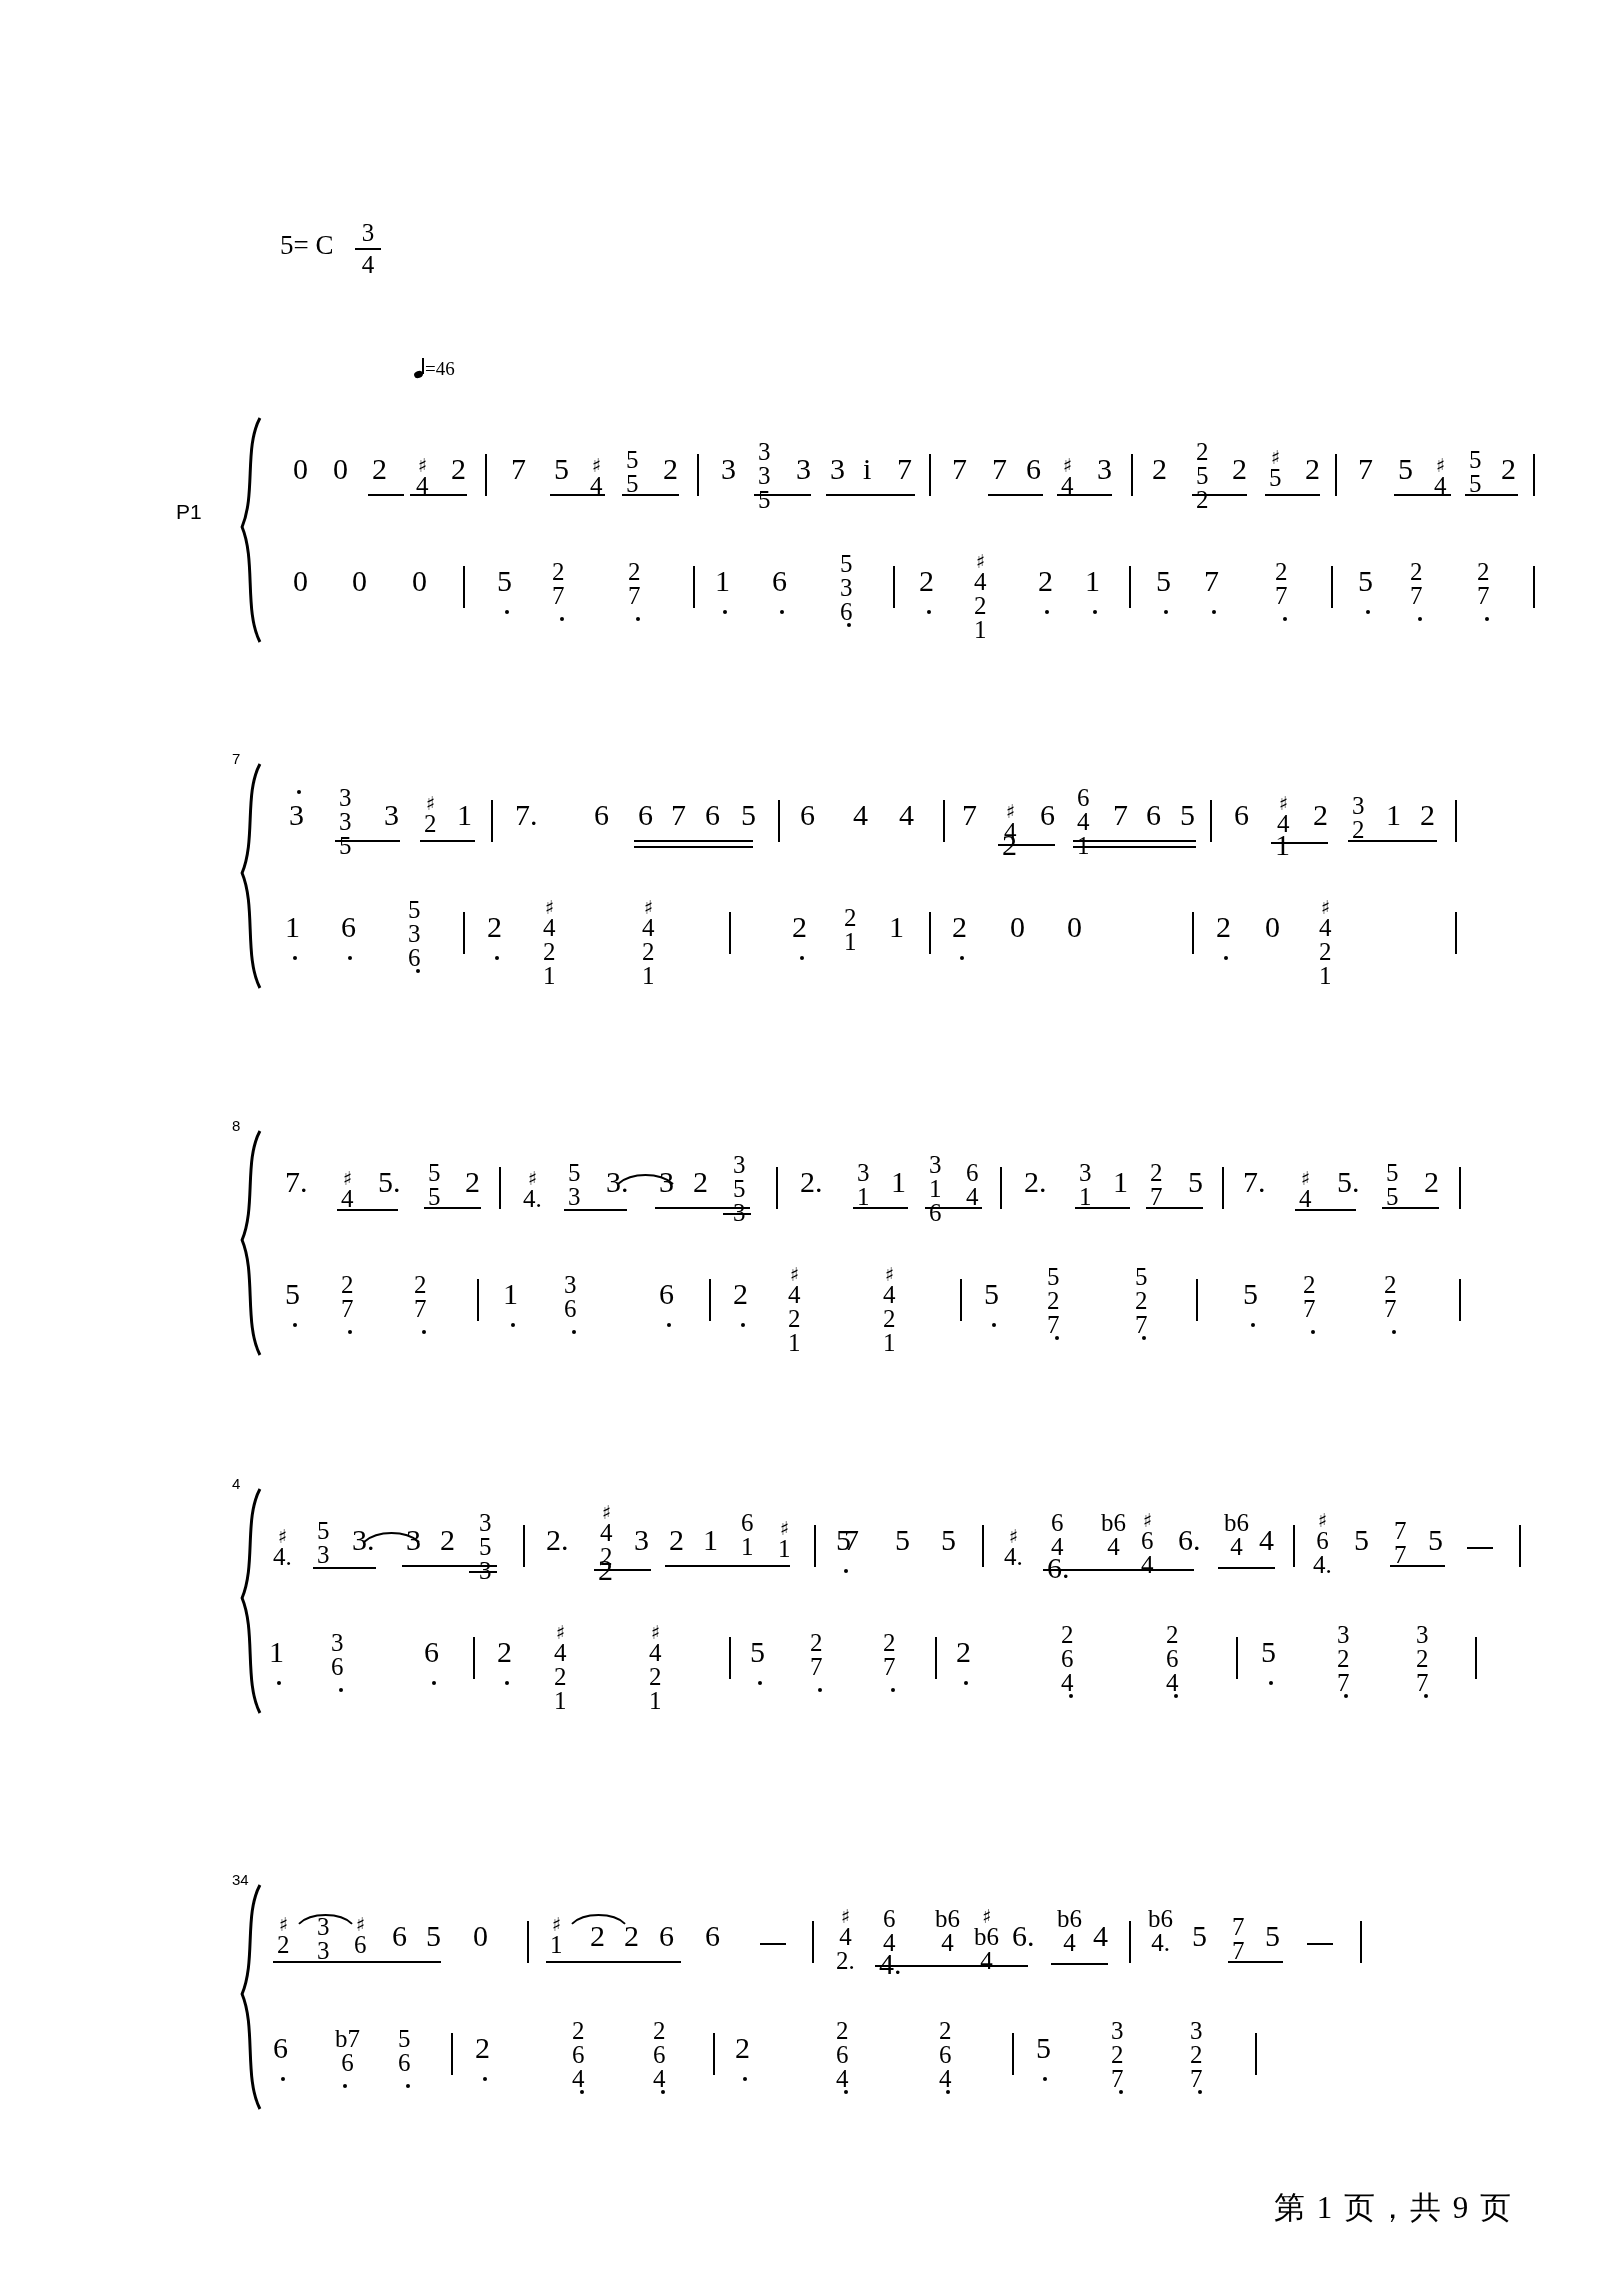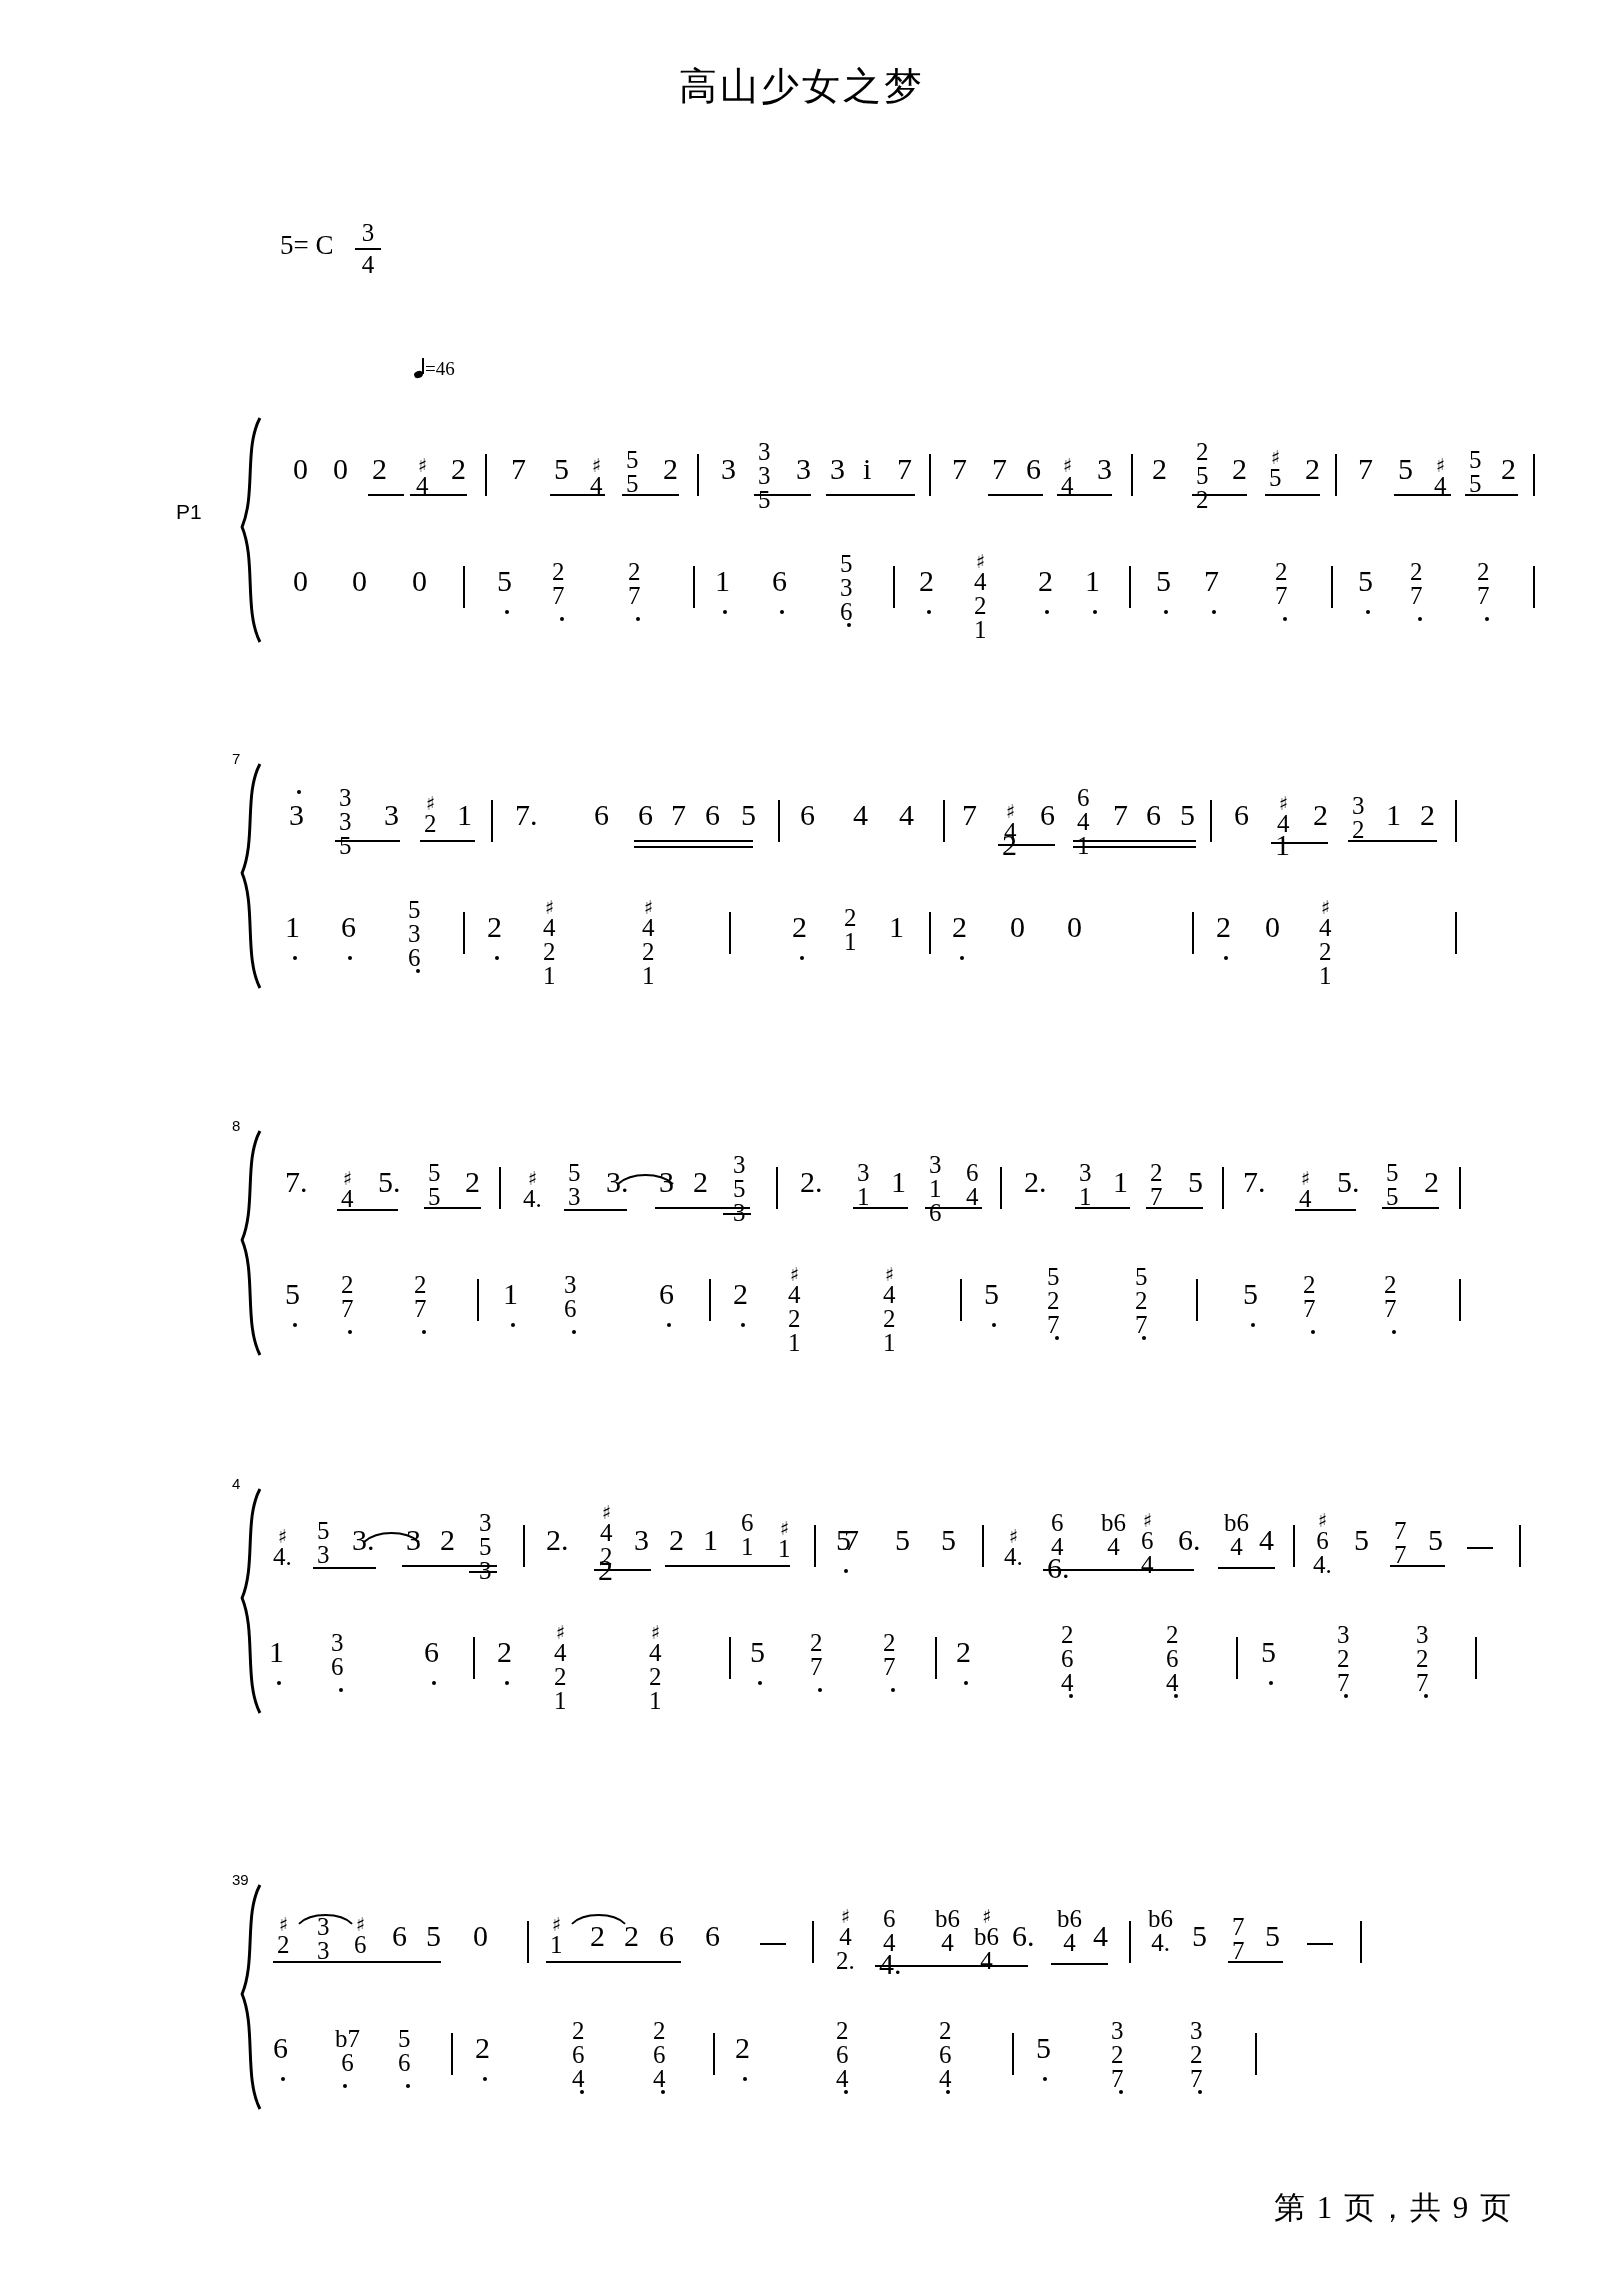--- a/index.html
+++ b/index.html
@@ -148,21 +148,20 @@
     letter-spacing: 2px;
     font-family: "Liberation Serif", serif;
   }
   .sharp { font-family: "DejaVu Sans", sans-serif; font-size: 19px; }
 </style>
 </head>
 <body>
 
 <div class="page">
 
-  <div class="title">高山少女之梦</div>
 
   <div class="keysig">5= C</div>
   <div class="meter">
     <span class="num">3</span>
     <span style="display:block;width:26px;height:2px;background:#000;margin:2px auto 2px auto;"></span>
     <span class="den">4</span>
   </div>
 
   <div class="tempo">
     <span class="qnote"></span><span>=46</span>
@@ -816,21 +815,21 @@
       <div class="stack" style="left:1416px; top:-14px;">
           <span>3</span>
           <span>2</span>
           <span>7</span>
         </div>
       <span class="dotbelow" style="left:1424px; top:57px;"></span>
       <span class="barline" style="left:1475px; top:0px; height:42px;"></span>
     </div>
   </div>
 
-  <div class="measure-num" style="left:232px; top:1871px;">39</div>
+  <div class="measure-num" style="left:232px; top:1871px;">34</div>
   <div class="system" style="top:1883px;height:228px;">
     <svg class="brace" style="left:234px; top:0px;" width="34" height="228" viewBox="0 0 34 230">
       <path d="M26 2 C10 32 22 78 8 112 C22 146 10 196 26 228" fill="none" stroke="#000" stroke-width="3"></path>
     </svg>
 
     <div class="row" style="top:38px;">
       <div class="stack" style="left:277px; top:-6px;">
           <span class="sharp">♯</span>
           <span>2</span>
         </div>

